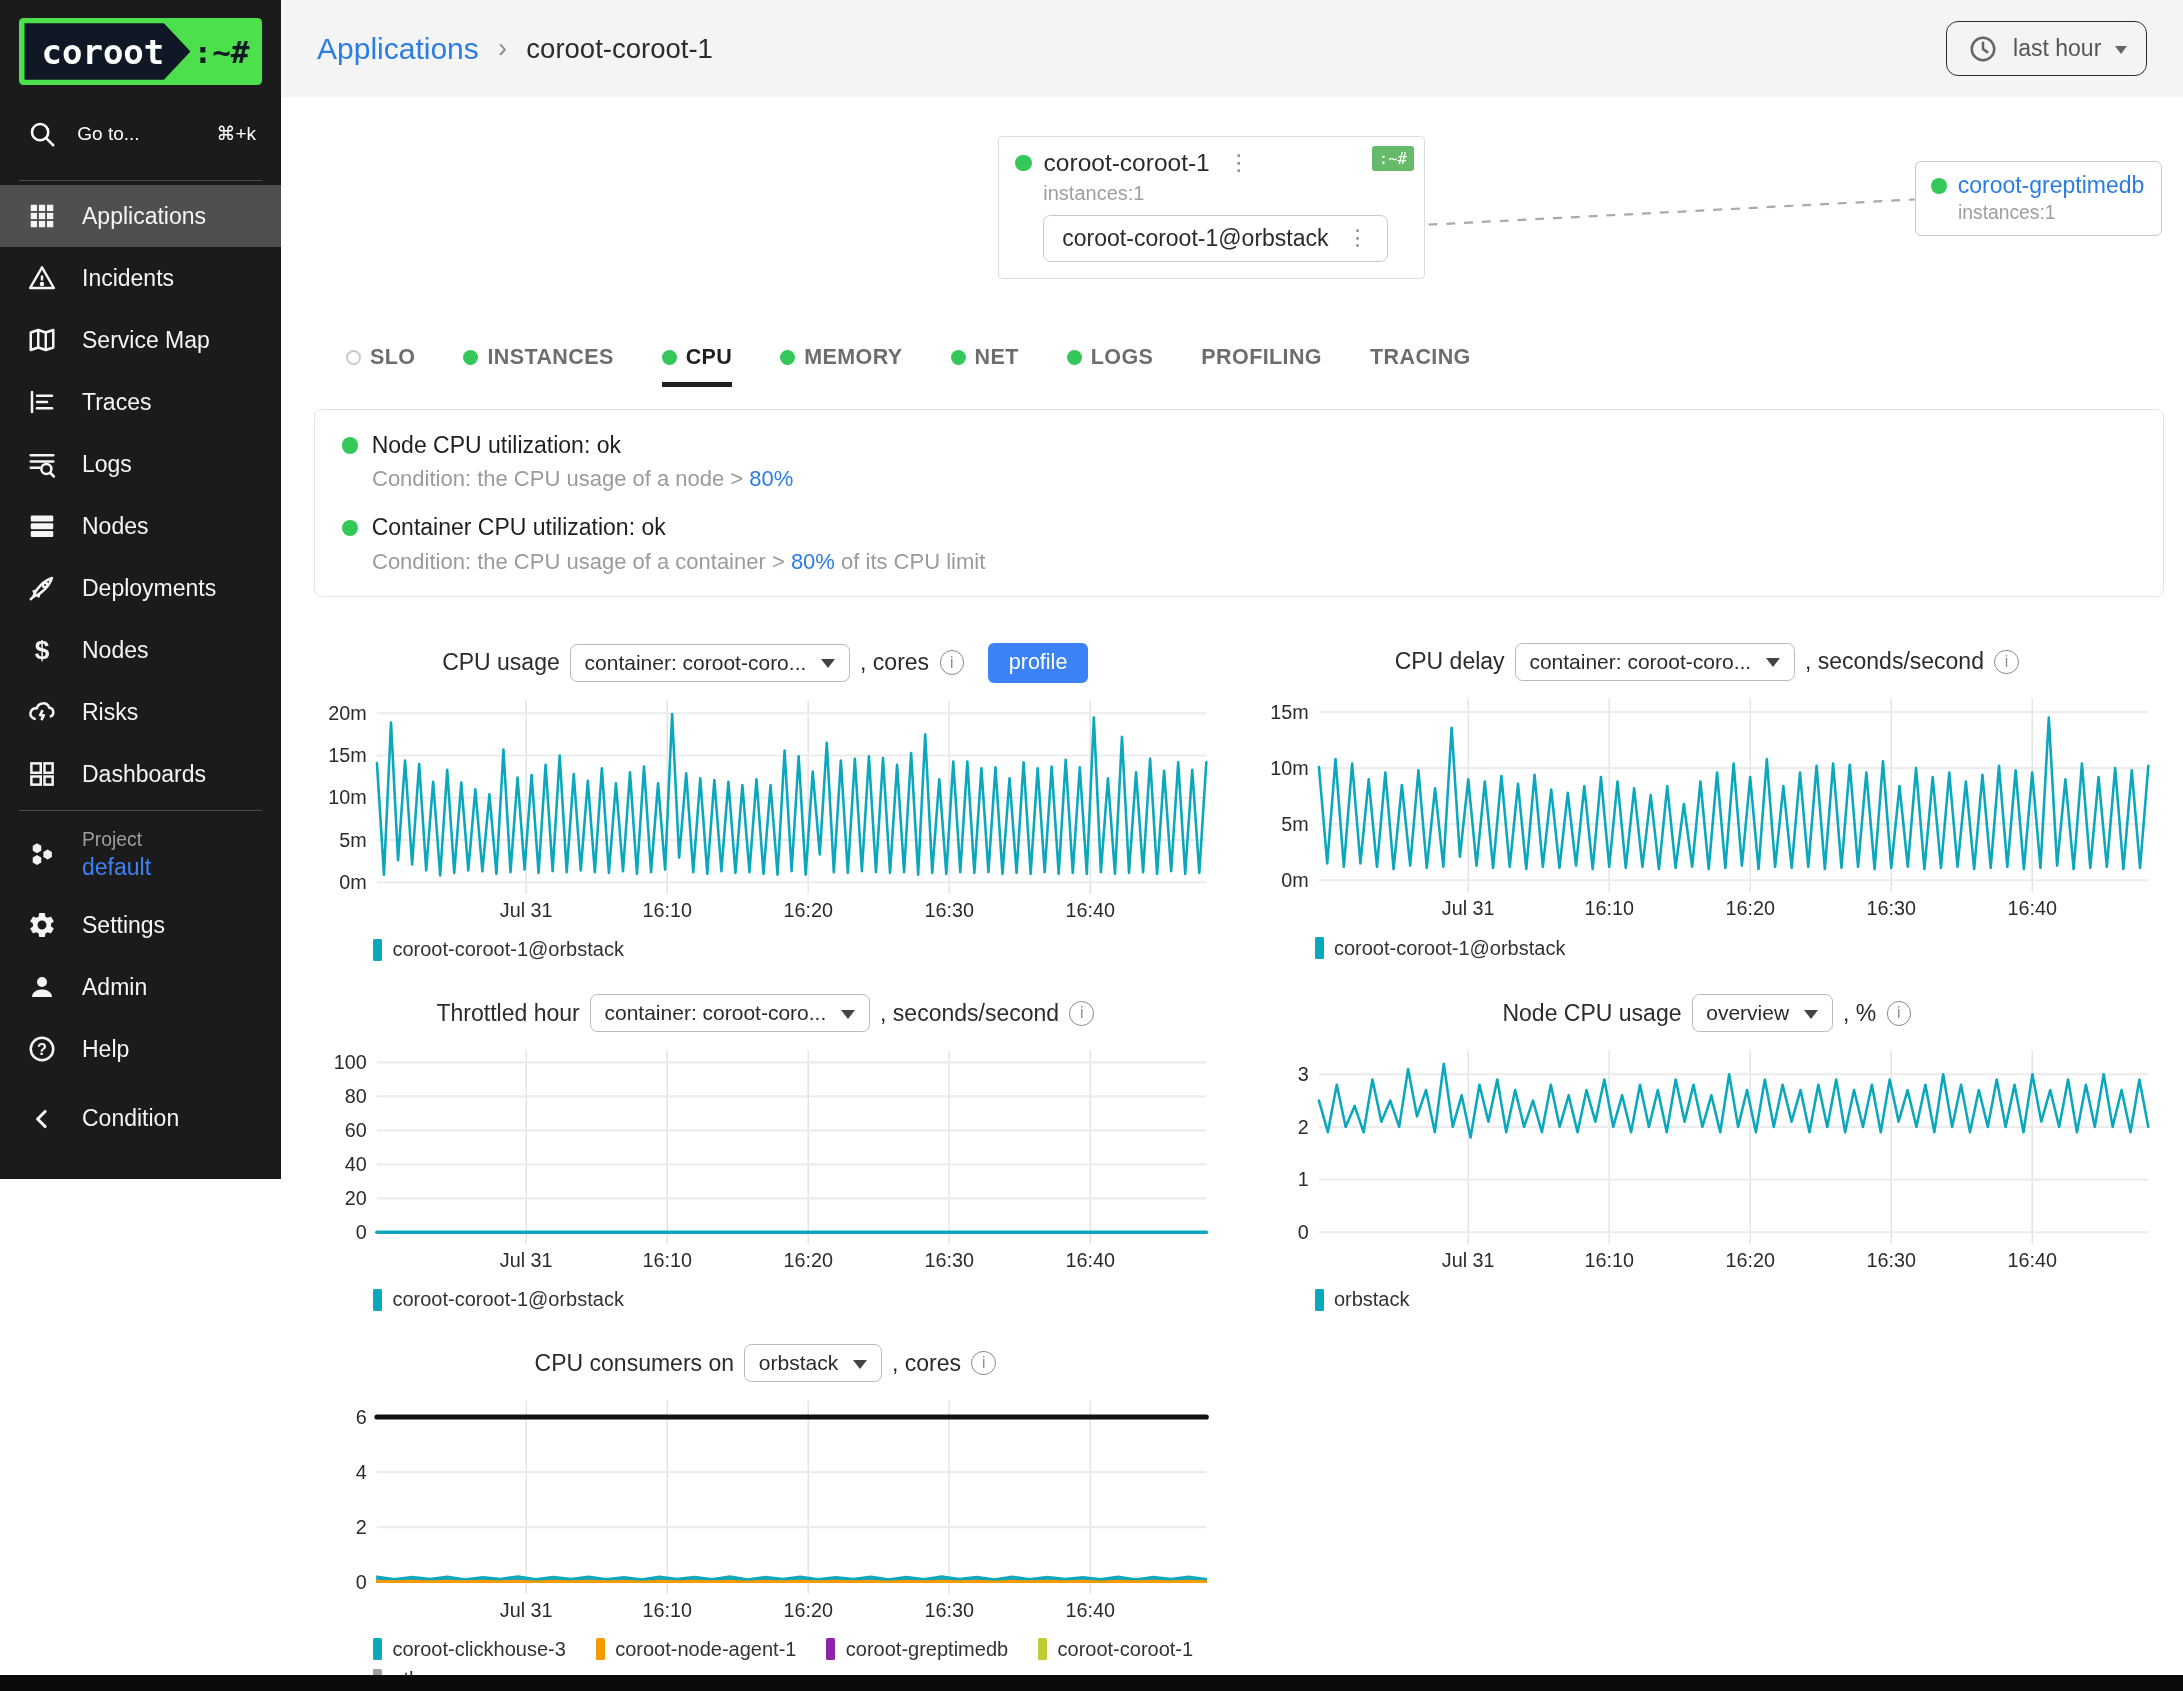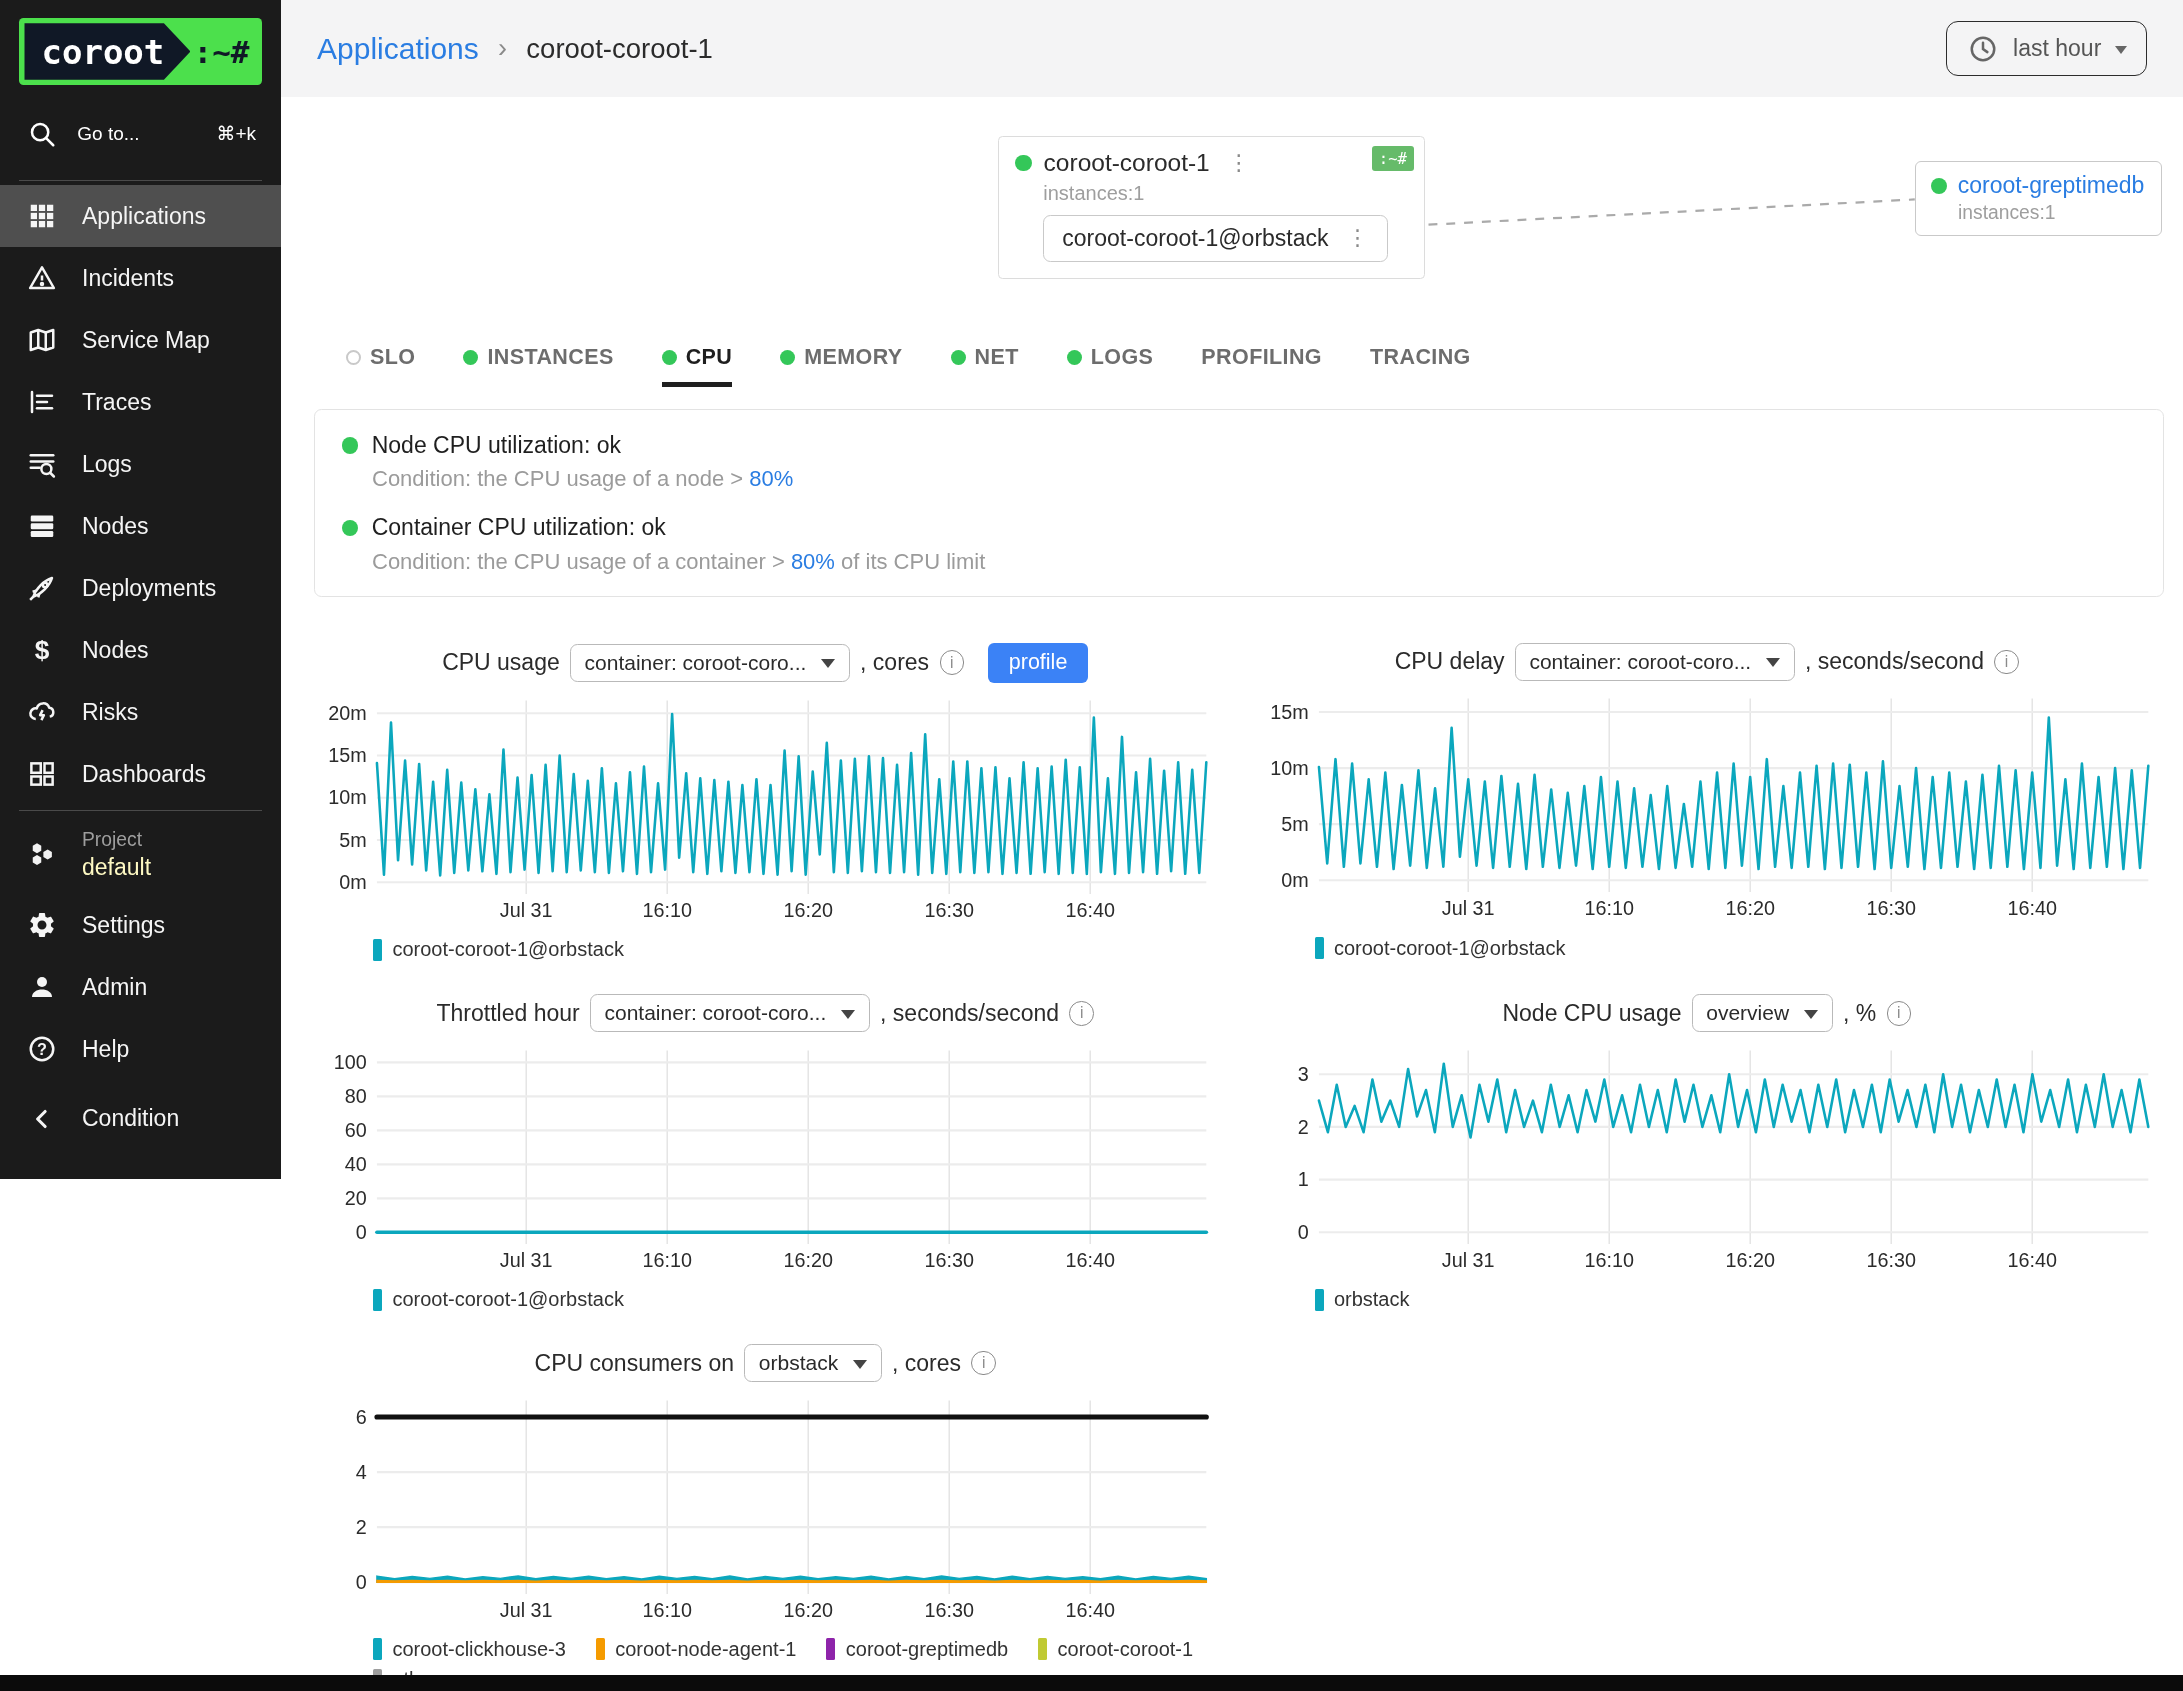--- a/index.html
+++ b/index.html
@@ -15,21 +15,21 @@
   .logo-suffix { color:#101826; font-family:"DejaVu Sans Mono",monospace; font-weight:bold; font-size:31px; margin-left:3px; }
   .goto-row { display:flex; align-items:center; gap:19.3px; padding:25px 25px; font-size:19px; color:#fff; cursor:pointer; }
   .goto-row .shortcut { margin-left:auto; color:#fff; }
   .sb-divider { border-top:1.5px solid #4a4a4a; margin:4.5px 19.3px; }
   .nav-item { display:flex; align-items:center; gap:24px; padding:0 25px; height:62px; font-size:23px; color:#f5f5f5; cursor:pointer; }
   .nav-item.active { background:#4f4f4f; }
   .icon { display:inline-flex; align-items:center; justify-content:center; width:33px; height:33px; flex:none; }
   .icon svg { width:30px; height:30px; }
   .project-item { display:flex; align-items:center; gap:24px; padding:13.4px 25px; cursor:pointer; }
   .project-label { font-size:19.3px; color:#9e9e9e; }
-  .project-name { font-size:23px; color:#fef9c3; margin-top:3px; }
+  .project-name { font-size:23px; color:#3b82f6; margin-top:3px; }
   .collapse-item { margin-top:7.4px; }
 
   
   .content { position:absolute; left:281px; top:0; right:0; }
   .topbar { height:97px; background:#f4f4f5; display:flex; align-items:center; padding:0 36px; }
   .crumb-parent { color:#2a7de2; font-size:30px; cursor:pointer; }
   .crumb-sep { color:#8a8a8a; font-size:27px; margin:0 19.3px; }
   .crumb-current { color:#2b2b2b; font-size:27.5px; }
   .timebtn { margin-left:auto; display:flex; align-items:center; gap:13.4px; border:1.9px solid #2c2c2c; border-radius:12px; padding:10.4px 19.3px; color:#555; font-size:23px; cursor:pointer; background:transparent; }
   .timebtn .chev { width:0; height:0; border-left:6.7px solid transparent; border-right:6.7px solid transparent; border-top:8.2px solid #666; margin-top:3px; }

